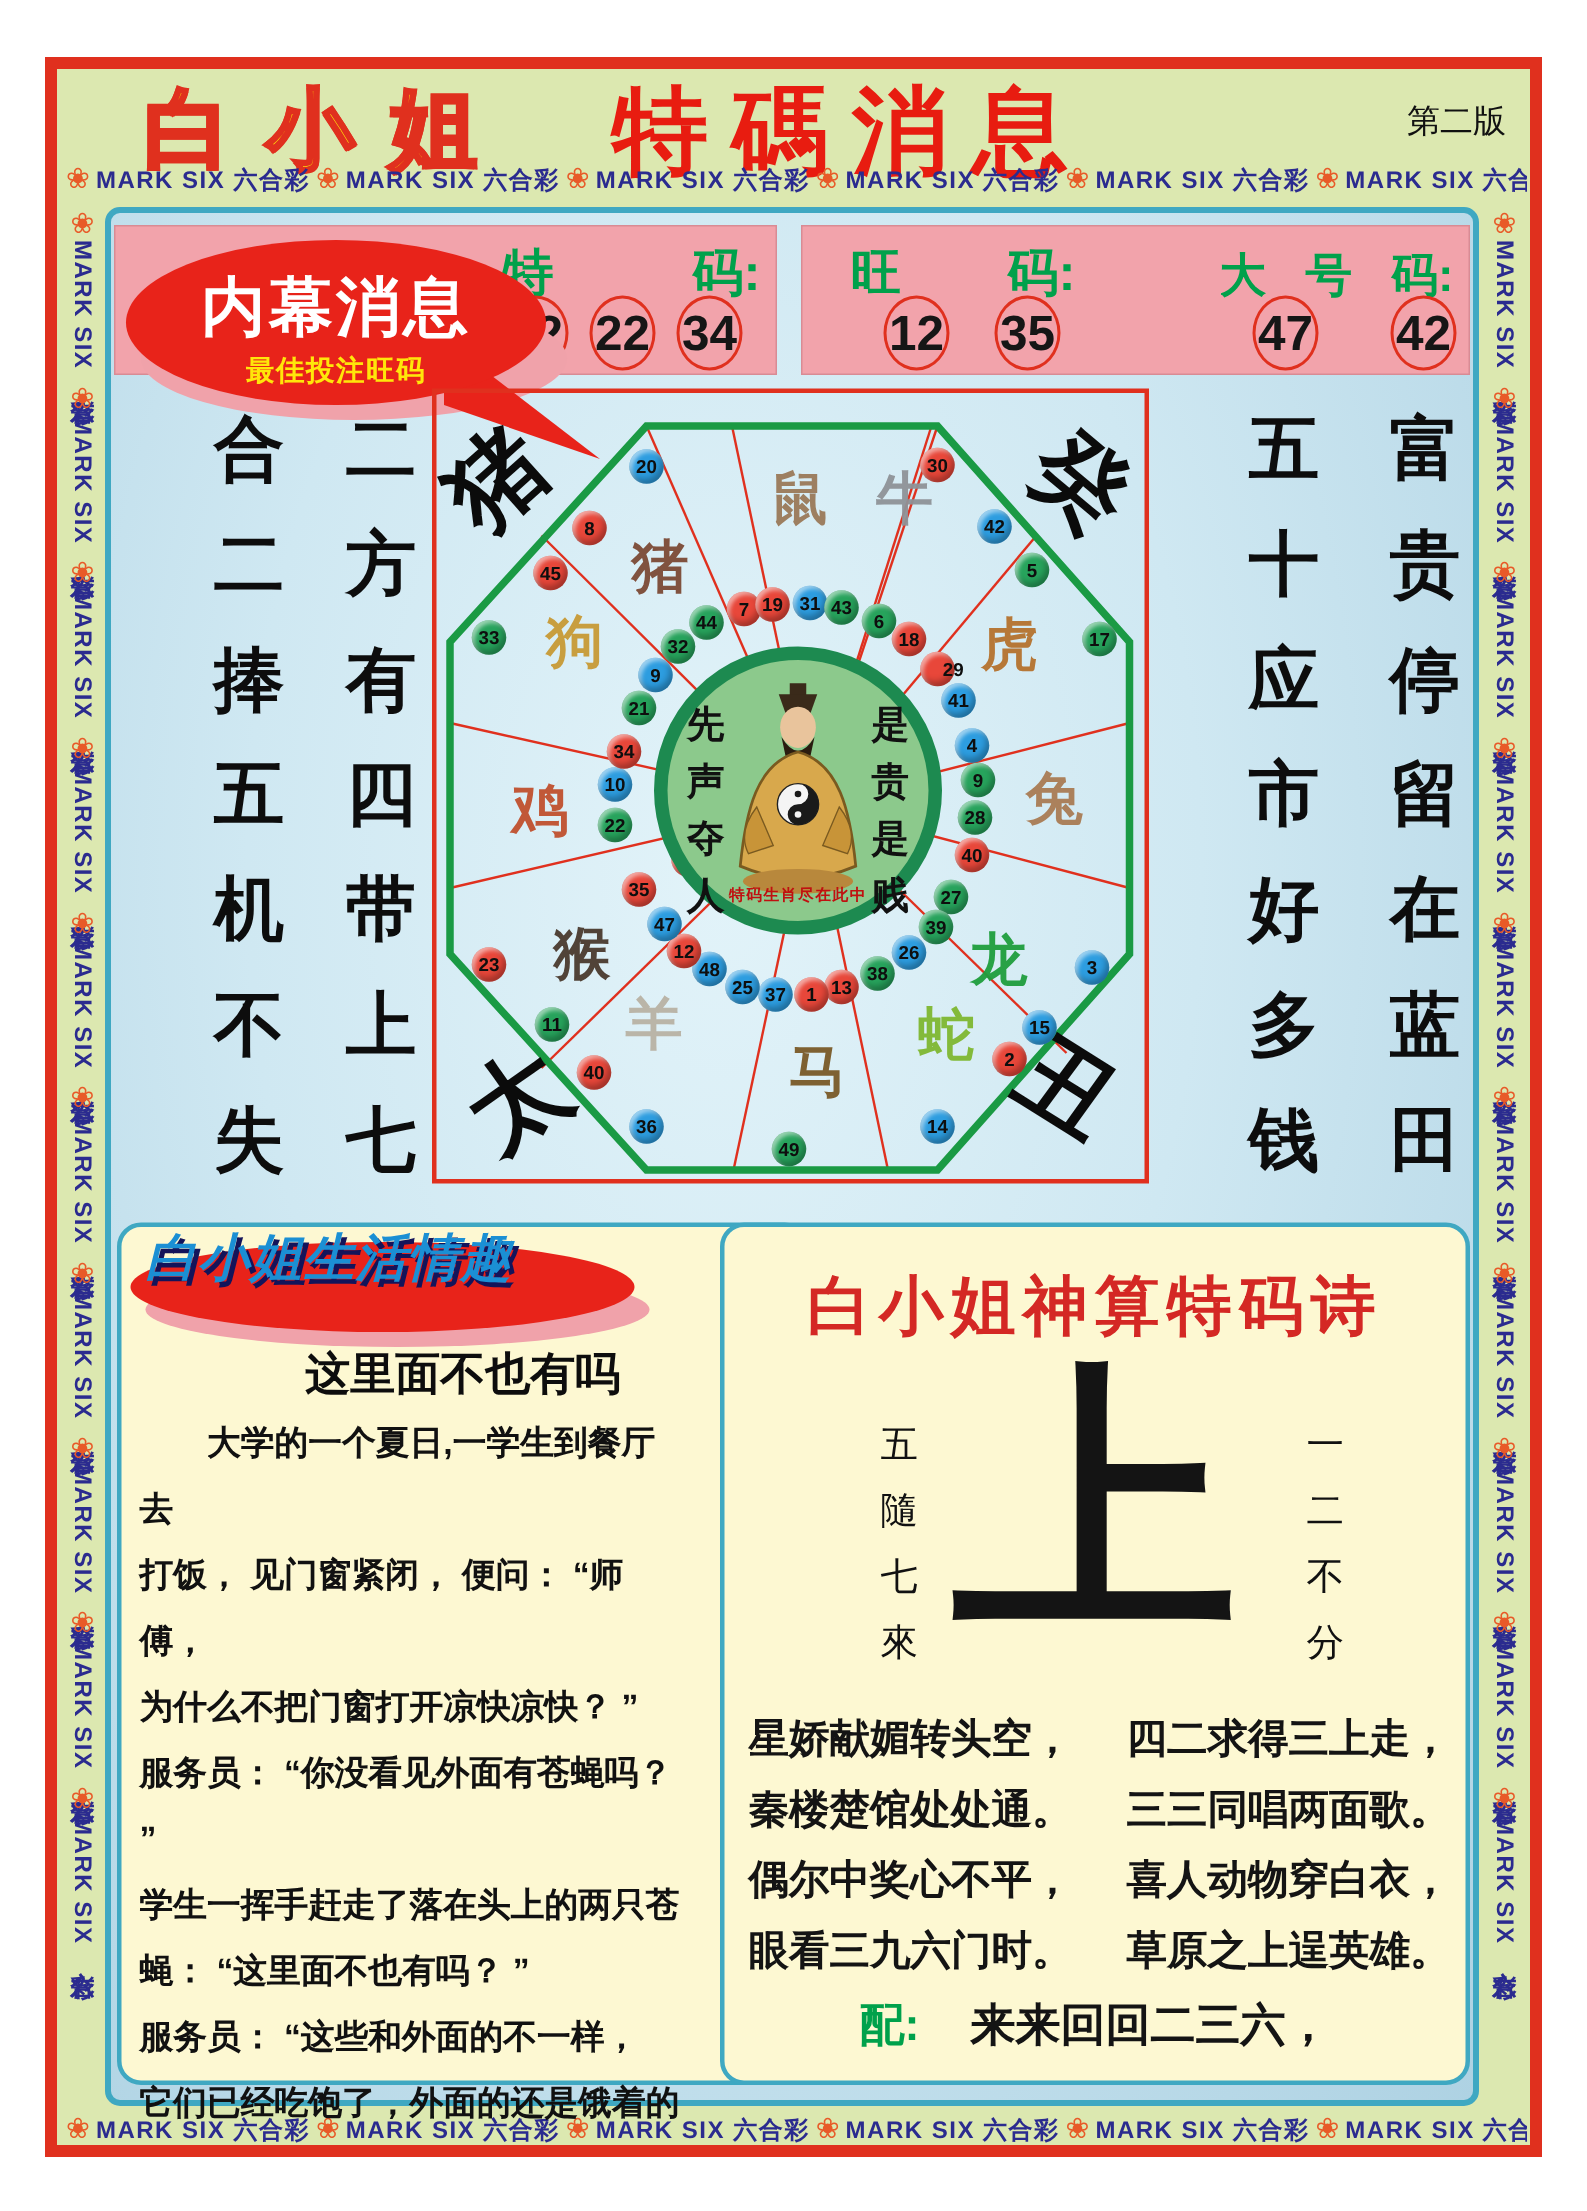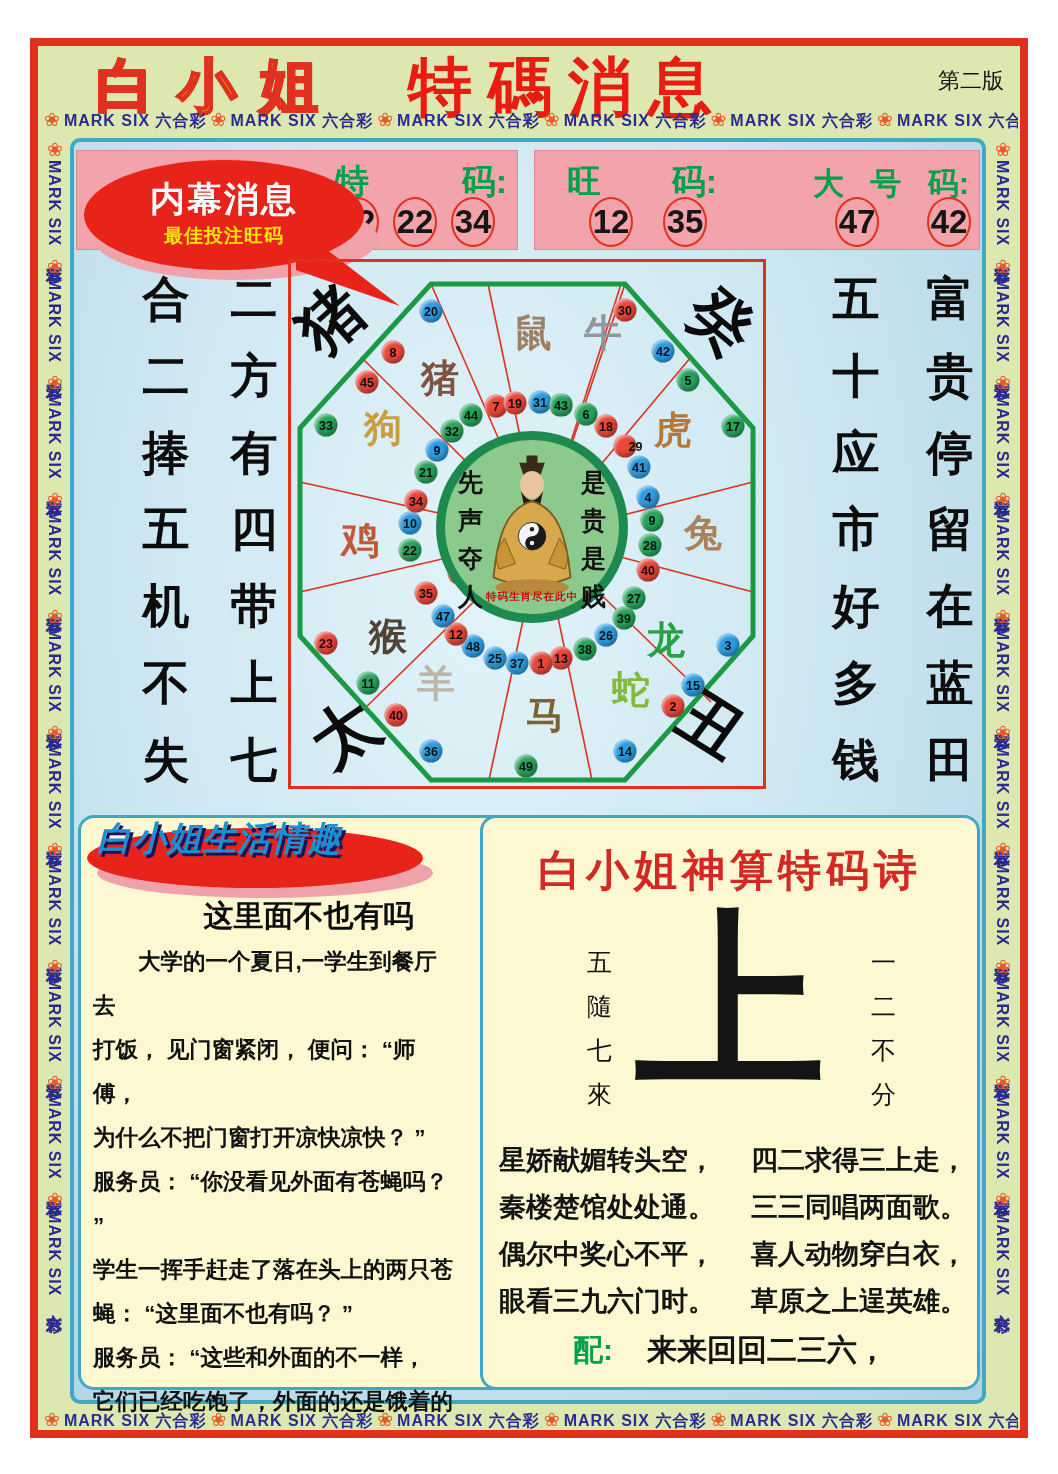--- a/index.html
+++ b/index.html
@@ -48,21 +48,21 @@
   #hot-label{left:32px;top:8px;width:150px}
   #hot-nums{left:54px;top:46px;gap:30px}
   #big-label{left:278px;top:12px;width:156px;font-size:31px}
   #big-nums{left:300px;top:46px;gap:48px}
 
   
   #bubble-shadow{position:absolute;left:94px;top:198px;width:284px;height:82px;background:var(--bubble-shadow);border-radius:50%}
   #bubble{position:absolute;left:84px;top:160px;width:280px;height:110px;background:var(--bubble-red);border-radius:50%;text-align:center}
   #bubble-tail{position:absolute;left:296px;top:226px;width:104px;height:80px;background:var(--bubble-red);
     clip-path:polygon(0 0,100% 100%,0 55%)}
-  #bubble-line1{margin-top:16px;color:#fff;font-size:35px;font-weight:900;letter-spacing:2px}
+  #bubble-line1{margin-top:16px;color:#fff;font-size:43px;font-weight:900;letter-spacing:2px}
   #bubble-line2{color:var(--title-yellow);font-size:19px;font-weight:bold;letter-spacing:1px}
 
   
   .vcol{position:absolute;top:268px;height:524px;width:52px;display:flex;flex-direction:column;justify-content:space-between;
     align-items:center;font-size:47px;font-weight:900;color:#0d0d0d}
   #vcol-l1{left:140px}#vcol-l2{left:228px}#vcol-r1{left:830px}#vcol-r2{left:924px}
 
   
   #wheel{position:absolute;left:288px;top:259px;width:478px;height:530px;border:3px solid var(--frame-red)}
   #wheel svg.geom{position:absolute;left:0;top:0}
@@ -241,21 +241,21 @@
         <div class="ball r" style="left: 102px; top: 90px;">8</div>
         <div class="ball r" style="left: 76px; top: 120px;">45</div>
         <div class="ball g" style="left: 35px; top: 163px;">33</div>
         <div class="ball g" style="left: 180px; top: 153px;">44</div>
         <div class="ball g" style="left: 161px; top: 169px;">32</div>
         <div class="ball b" style="left: 146px; top: 188px;">9</div>
         <div class="ball g" style="left: 135px; top: 210px;">21</div>
         <div class="ball r" style="left: 205px; top: 144px;">7</div>
         <div class="ball r" style="left: 224px; top: 141px;">19</div>
         <div class="ball b" style="left: 249px; top: 140px;">31</div>
-        <div class="ball g" style="left: 270px; top: 143px; border-radius: 10px;">43</div>
+        <div class="ball g" style="left: 270px; top: 143px;">43</div>
         <div class="ball r" style="left: 334px; top: 48px;">30</div>
         <div class="ball b" style="left: 372px; top: 89px;">42</div>
         <div class="ball g" style="left: 397px; top: 118px;">5</div>
         <div class="ball g" style="left: 295px; top: 152px;">6</div>
         <div class="ball r" style="left: 315px; top: 164px;">18</div>
         <div class="ball r" style="left: 334px; top: 184px; padding-left: 21px;">29</div>
         <div class="ball b" style="left: 348px; top: 205px;">41</div>
         <div class="ball g" style="left: 442px; top: 164px;">17</div>
         <div class="ball b" style="left: 357px; top: 235px;">4</div>
         <div class="ball g" style="left: 361px; top: 258px;">9</div>

